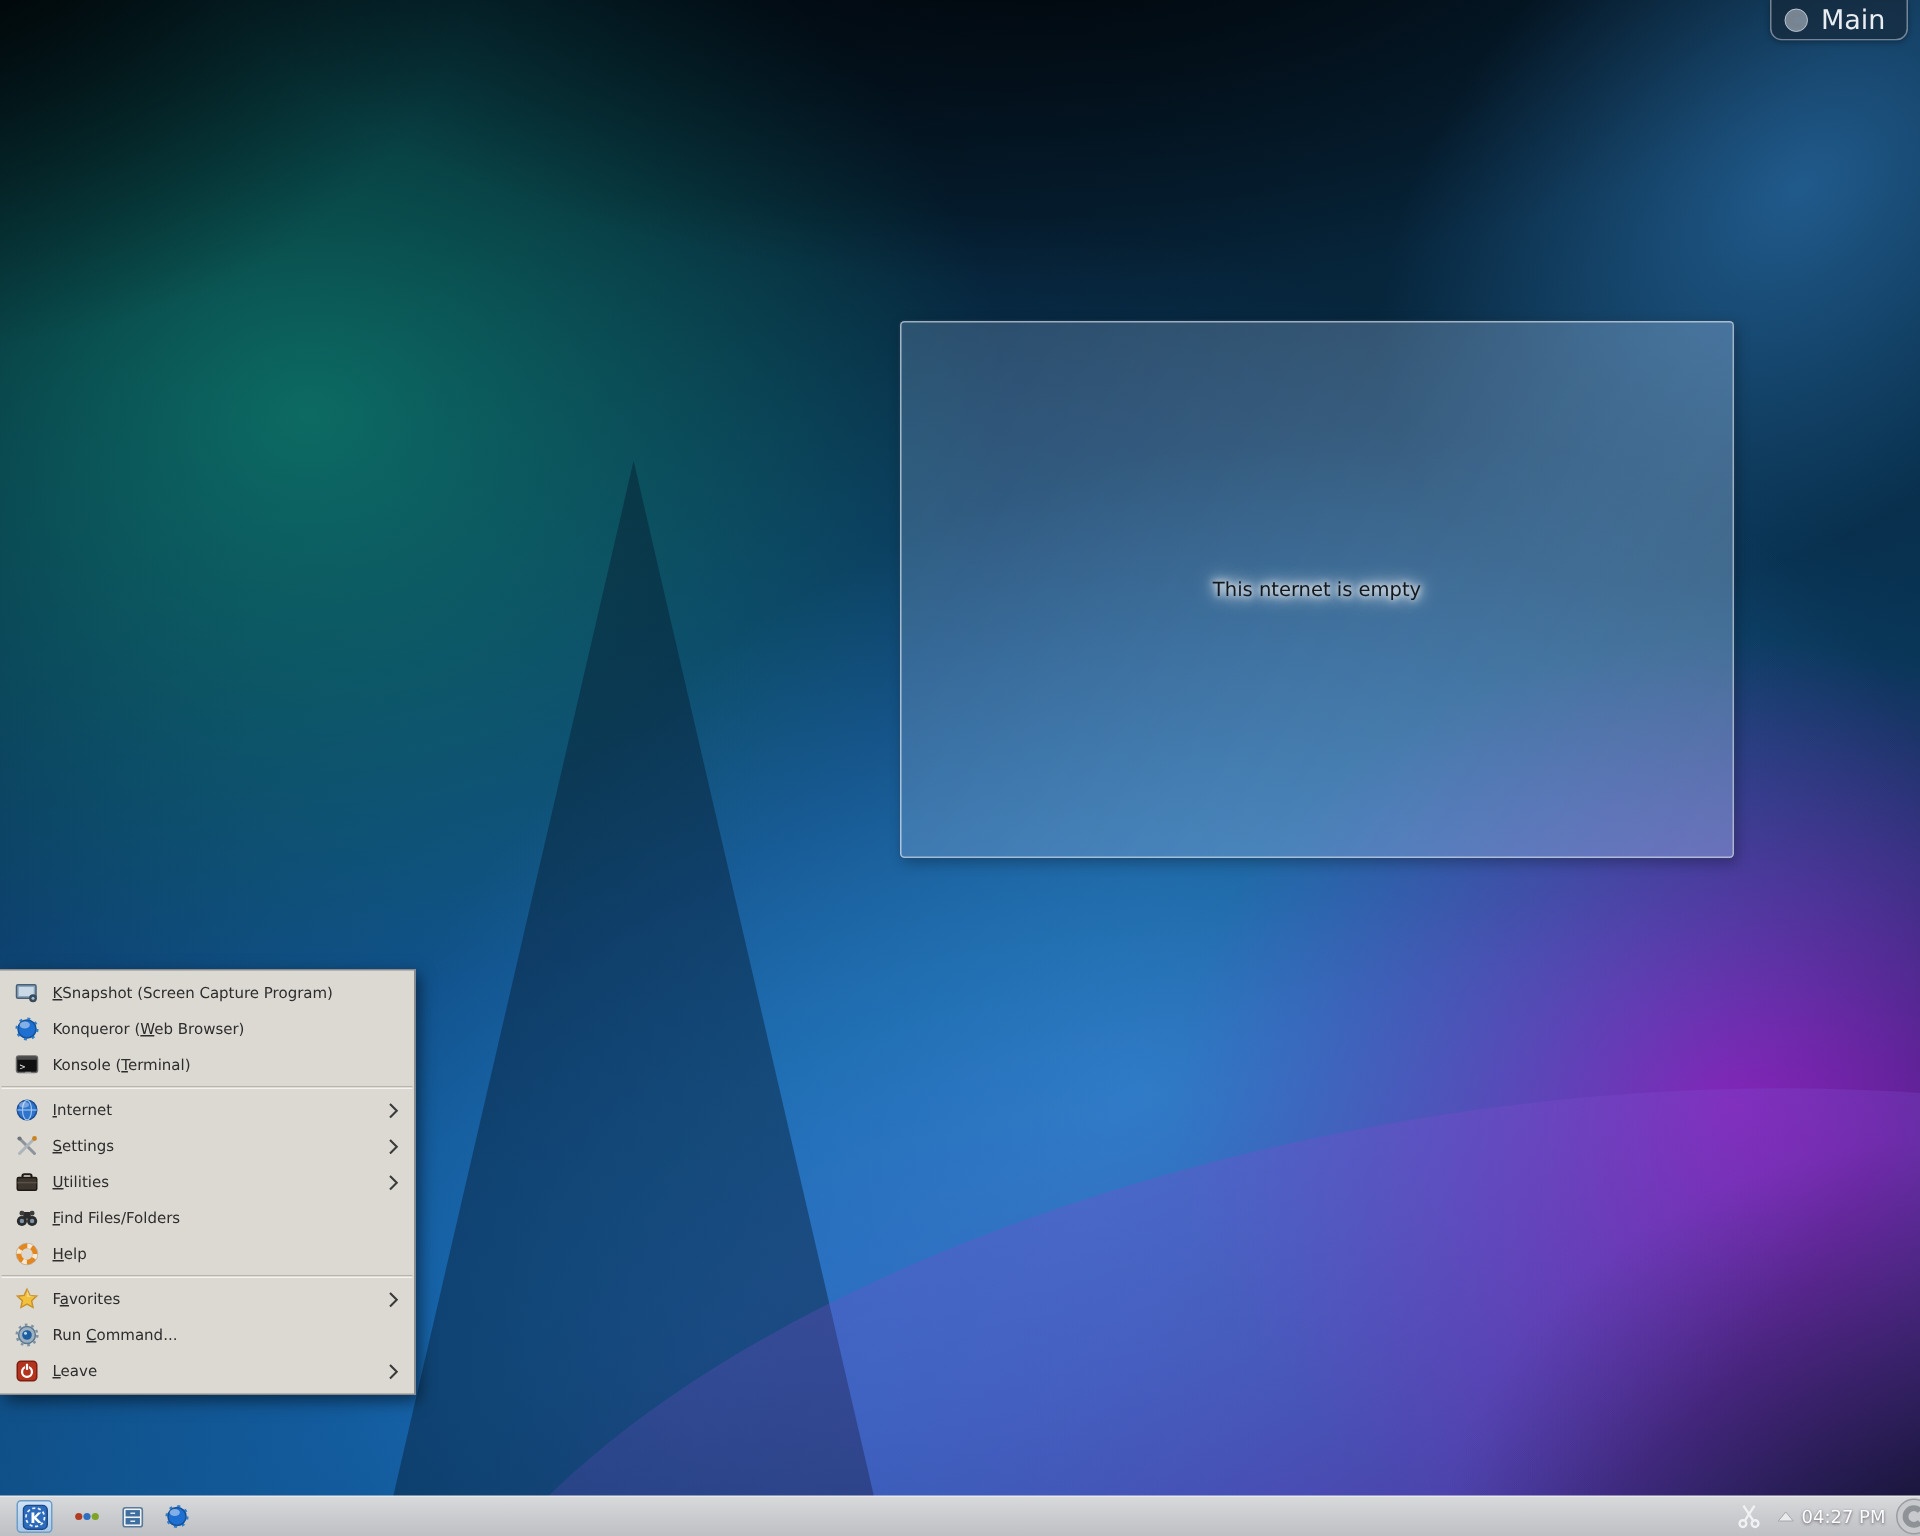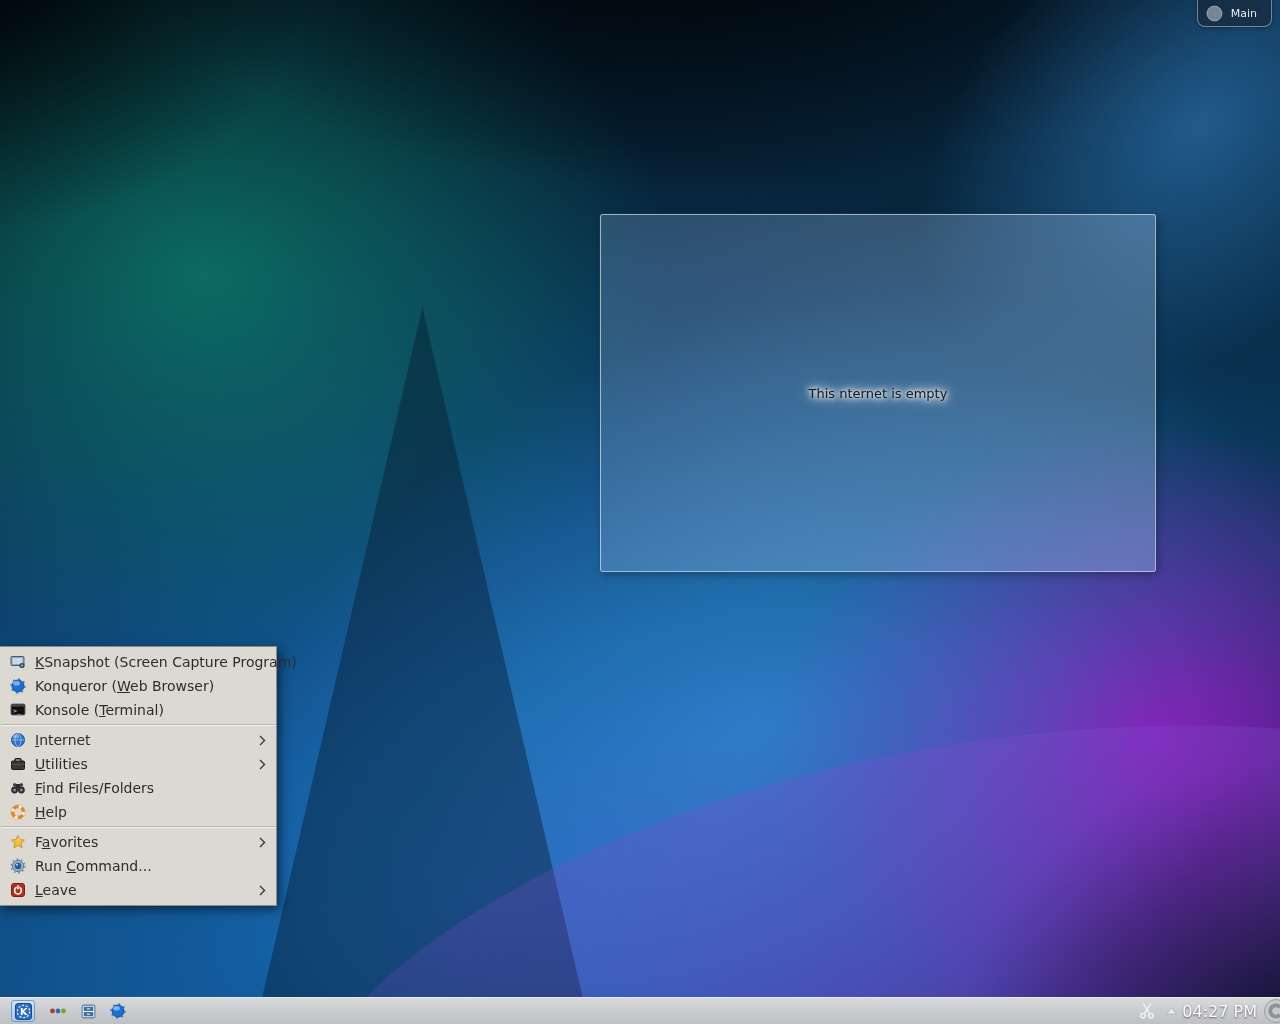--- a/index.html
+++ b/index.html
@@ -33,47 +33,47 @@
     box-shadow:0 0 0 1px rgba(55,75,105,.25), 2px 3px 9px rgba(0,0,0,.28);
     display:flex;align-items:center;justify-content:center;}
   .fv-message{font-size:13px;color:#14181c;
     text-shadow:0 0 4px #fff,0 0 7px #fff,0 0 12px rgba(255,255,255,.95),0 0 16px rgba(255,255,255,.8);}
 
   
   .toolbox{position:absolute;top:0;right:8px;height:26px;padding:0 14px 0 8px;
     display:flex;align-items:center;gap:8px;
     background:rgba(22,32,44,.52);border:1px solid rgba(195,205,215,.55);border-top:none;
     border-radius:0 0 8px 8px;box-shadow:0 1px 4px rgba(0,0,0,.35);cursor:pointer;}
-  .toolbox .tb-label{color:#e9edf1;font-size:11px;}
+  .toolbox .tb-label{color:#e9edf1;font-size:18px;}
   .icon{display:inline-flex;align-items:center;justify-content:center;line-height:0;}
   .icon svg{display:block;}
 
   
   .kmenu{position:absolute;left:0;top:646px;width:276px;
     background:#dcd9d3;border:1px solid #8b8b8b;border-left:none;
     box-shadow:3px 4px 10px rgba(0,0,0,.5);}
   .kmenu ul{list-style:none;margin:0;padding:3px 0;}
   .mi{display:flex;align-items:center;height:24px;padding:0 8px 0 10px;gap:9px;cursor:pointer;}
   .mi-icon{width:16px;height:16px;flex:0 0 16px;}
-  .mi-label{font-size:14px;color:#2d2d2d;white-space:nowrap;}
+  .mi-label{font-size:10px;color:#2d2d2d;white-space:nowrap;}
   .mi-label u{text-decoration:underline;}
   .mi-arrow{margin-left:auto;padding-right:2px;}
   .msep{height:0;margin:2px 1px;border-top:1px solid #b7b3ad;border-bottom:1px solid #f4f2ef;}
 
   
   .panel{position:absolute;left:0;right:0;bottom:0;height:26px;
     background:linear-gradient(to bottom,#d8d9db,#c8c9cc 60%,#bfc0c3);
     border-top:1px solid #e7e8e9;display:flex;align-items:center;z-index:5;}
   .kbtn{width:24px;height:22px;margin-left:11px;display:flex;align-items:center;justify-content:center;
     background:linear-gradient(#cfe2f5,#a9c9e8);border:1px solid #6d9ec9;border-radius:3px;cursor:pointer;padding:0;}
   .launchers{display:flex;align-items:center;gap:13px;margin-left:14px;}
   .launchers .icon{cursor:pointer;}
   .panel-spacer{flex:1;}
   .tray{display:flex;align-items:center;gap:9px;}
-  .clock{font-size:16px;color:#fbfbfc;margin:0 6px 0 4px;
+  .clock{font-size:12px;color:#fbfbfc;margin:0 6px 0 4px;
     text-shadow:0 1px 2px rgba(70,70,80,.85);cursor:pointer;white-space:nowrap;}
   .panel-cashew{width:26px;height:26px;margin-right:-9px;cursor:pointer;}
 </style>
 </head>
 <body>
 
 <div class="desktop">
   <div class="wp sw1"></div>
   <div class="wp sw2"></div>
   <div class="wp sw3"></div>
@@ -130,20 +130,35 @@
         <li class="mi">
           <span class="icon mi-icon">
             <svg width="16" height="16" viewBox="0 0 16 16">
               <circle cx="8" cy="8" r="6.5" fill="#2f74cc" stroke="#1c4f93"></circle>
               <ellipse cx="8" cy="8" rx="3" ry="6.5" fill="none" stroke="#9cc4ee" stroke-width=".8"></ellipse>
               <line x1="1.5" y1="8" x2="14.5" y2="8" stroke="#9cc4ee" stroke-width=".8"></line>
               <ellipse cx="6" cy="4.5" rx="3.4" ry="2" fill="rgba(255,255,255,.35)"></ellipse>
             </svg>
           </span>
           <span class="mi-label"><u>I</u>nternet</span>
+          <span class="mi-arrow"><svg width="7" height="11" viewBox="0 0 7 11">
+              <polyline points="1,1 5.5,5.5 1,10" fill="none" stroke="#3a3a3a" stroke-width="1.4"></polyline>
+            </svg></span>
+        </li>
+        <li class="mi">
+          <span class="icon mi-icon">
+            <svg width="16" height="16" viewBox="0 0 16 16">
+              <line x1="3" y1="3" x2="13" y2="13" stroke="#8d939a" stroke-width="2" stroke-linecap="round"></line>
+              <line x1="13" y1="3" x2="3" y2="13" stroke="#aeb4bb" stroke-width="2" stroke-linecap="round"></line>
+              <circle cx="13" cy="3" r="1.6" fill="#c8851f"></circle>
+              <circle cx="3" cy="3" r="1.4" fill="#6d7post" fill-opacity="0"></circle>
+              <circle cx="3" cy="3" r="1.4" fill="#6d757d"></circle>
+            </svg>
+          </span>
+          <span class="mi-label"><u>S</u>ettings</span>
           <span class="mi-arrow"><svg width="7" height="11" viewBox="0 0 7 11">
               <polyline points="1,1 5.5,5.5 1,10" fill="none" stroke="#3a3a3a" stroke-width="1.4"></polyline>
             </svg></span>
         </li>
         <li class="mi">
           <span class="icon mi-icon">
             <svg width="16" height="16" viewBox="0 0 16 16">
               <rect x="5" y="2.8" width="6" height="3.4" rx="1.2" fill="none" stroke="#1f1a14" stroke-width="1.4"></rect>
               <rect x="1.5" y="5" width="13" height="8.5" rx="1" fill="#3d362e" stroke="#1f1a14"></rect>
               <line x1="1.5" y1="8.4" x2="14.5" y2="8.4" stroke="#5a5248"></line>

